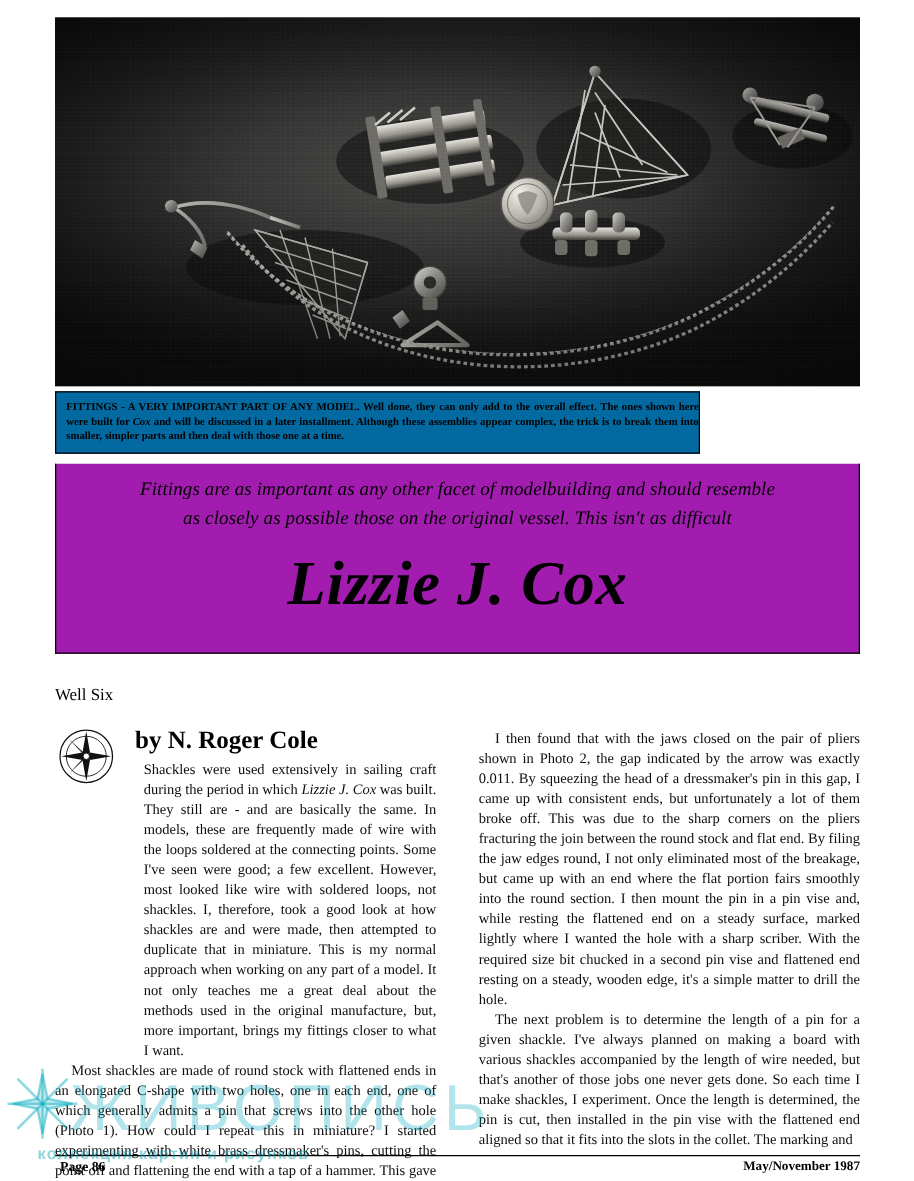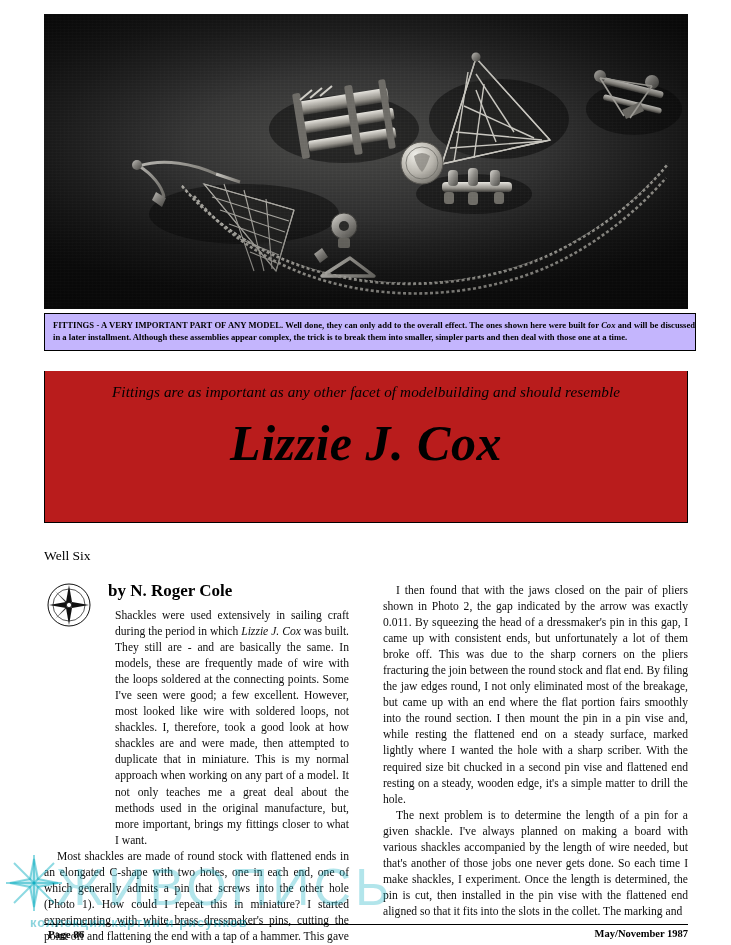--- a/index.html
+++ b/index.html
@@ -42,24 +42,24 @@
   .photo-vignette {
     position: absolute; inset: 0;
     background: radial-gradient(ellipse 78% 72% at 50% 45%, rgba(0,0,0,0) 35%, rgba(0,0,0,0.55) 100%);
   }
   .photo svg { position: absolute; left: 0; top: 0; }
 
   
   .caption-box {
     position: absolute;
     left: 44px; top: 313px;
-    width: 652px;
+    width: 516px;
     border: 1.5px solid #000;
     padding: 6px 0 7px 8px;
-    background: #c4b5fd;
+    background: #0369a1;
   }
   .caption-text {
     font-family: "Liberation Serif", serif;
     font-size: 8.6px;
     line-height: 1.35;
     font-weight: bold;
     text-align: justify;
     color: #000;
   }
   .caption-text .it { font-style: italic; }
@@ -71,21 +71,21 @@
     margin-top: 1px;
   }
 
   
   .titleblock {
     position: absolute;
     left: 44px; top: 371px;
     width: 644px; height: 152px;
     border: 1.5px solid #000;
     border-top: none;
-    background: #b91c1c;
+    background: #a21caf;
     padding-top: 10px;
   }
   .pullquote {
     font-family: "Liberation Serif", serif;
     font-style: italic;
     font-size: 15.2px;
     line-height: 1.5;
     text-align: center;
     color: #000;
     padding: 0 22px;
@@ -116,21 +116,21 @@
   .compass {
     position: absolute;
     left: 46px; top: 582px;
     width: 46px; height: 46px;
   }
   .byline {
     position: absolute;
     left: 108px; top: 581px;
     font-family: "Liberation Serif", serif;
     font-weight: bold;
-    font-size: 17px;
+    font-size: 20px;
     color: #000;
   }
 
   
   .col {
     position: absolute;
     font-family: "Liberation Serif", serif;
     font-size: 11.6px;
     line-height: 1.385;
     text-align: justify;
@@ -354,20 +354,21 @@
 
   <div class="caption-box">
     <div class="caption-text">
       <span>FITTINGS - A VERY IMPORTANT PART OF ANY MODEL.</span><span> Well done, they can only add to the overall effect. The ones shown here were built for </span><span class="it">Cox</span><span> and will be discussed in a later installment. Although these assemblies appear complex, the trick is to break them into smaller, simpler parts and then deal with those one at a time.</span>
     </div>
   </div>
 
   <div class="titleblock">
     <div class="pullquote">
       <div>Fittings are as important as any other facet of modelbuilding and should resemble</div>
+      <div>as closely as possible those on the original vessel.  This isn't as difficult</div>
     </div>
     <div class="maintitle">Lizzie J. Cox</div>
   </div>
 
   <div class="part-six">Well Six</div>
 
   <div class="compass">
     <svg width="46" height="46" viewBox="0 0 46 46">
       <circle cx="23" cy="23" r="21" fill="none" stroke="#111" stroke-width="1"></circle>
       <circle cx="23" cy="23" r="16" fill="none" stroke="#111" stroke-width="0.7"></circle>

